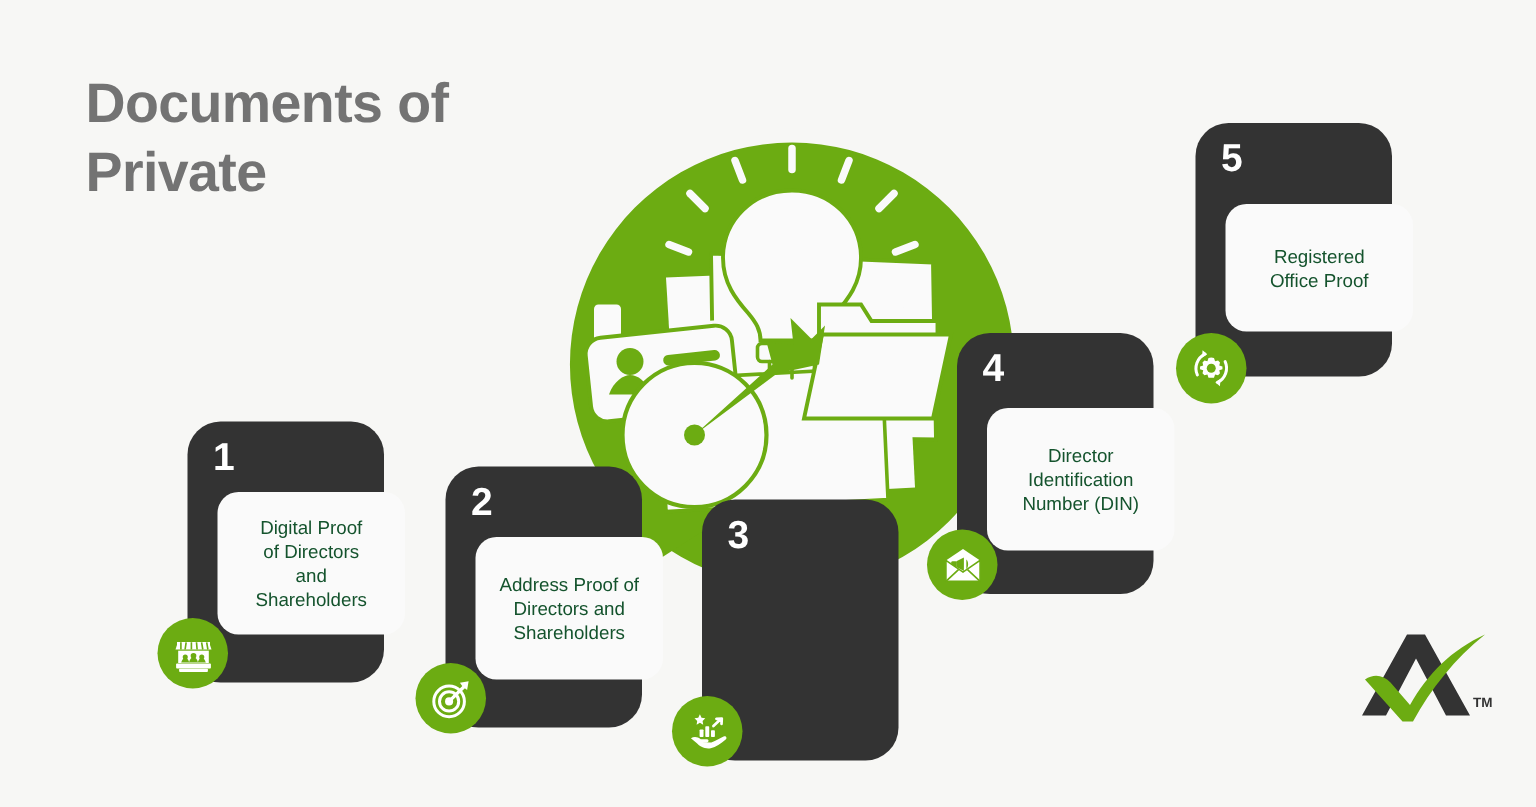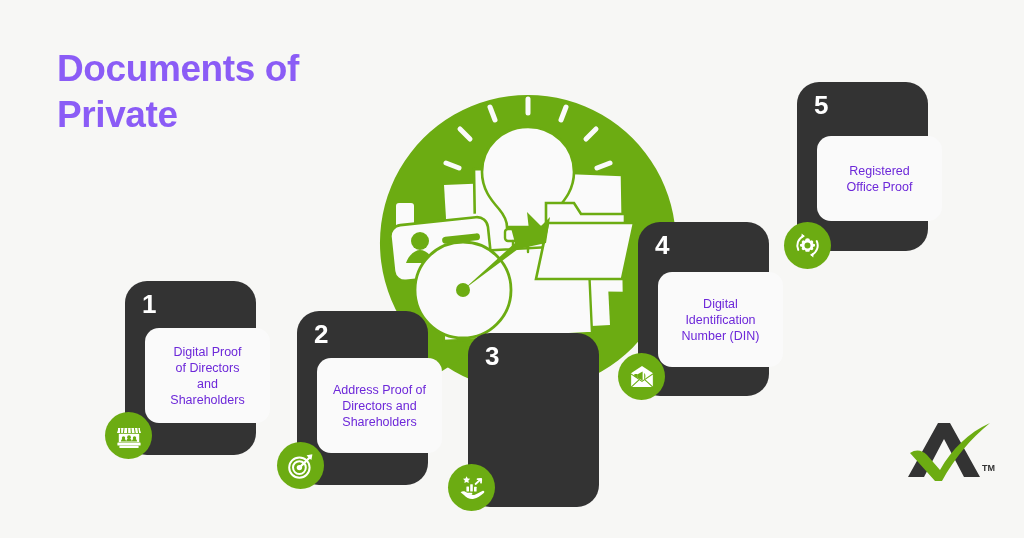--- a/index.html
+++ b/index.html
@@ -23,21 +23,21 @@
 
   
   .page-title {
     position: absolute;
     left: 57px;
     top: 46px;
     width: 420px;
     font-size: 37px;
     line-height: 46px;
     font-weight: bold;
-    color: #8b5cf6;
+    color: #737373;
     letter-spacing: -0.4px;
     white-space: pre-line;
   }
 
   
   .hero-illustration {
     position: absolute;
     left: 378px;
     top: 93px;
     width: 300px;
@@ -72,21 +72,21 @@
     border-radius: 14px;
     display: flex;
     align-items: center;
     justify-content: center;
     padding: 10px 6px;
     box-sizing: border-box;
   }
   .step-label {
     font-size: 12.5px;
     line-height: 16px;
-    color: #6d28d9;
+    color: #14532d;
     text-align: center;
     white-space: pre-line;
   }
   .step-badge {
     position: absolute;
     width: 47px;
     height: 47px;
     border-radius: 50%;
     background: #6cac12;
     display: flex;
@@ -248,21 +248,21 @@
         </g>
         <path d="M17.6 10 L22.6 5.4 M19.6 5.2 L23.2 5 L23 8.6" stroke="#ffffff" stroke-width="1.8" fill="none" stroke-linecap="round" stroke-linejoin="round"></path>
         <path d="M2.6 18.2 c2.2-1.6 4.6-1 6.6 0.6 l4.2 0 c1.3 0 1.3 2 0 2 l-3.6 0 l6.4 0.2 c3.4-1.2 5.4-2.6 8.2-4 c1.6-0.7 2.6 1 1.4 2 c-3.4 2.9-6.4 5-10 5.8 c-3.6 0.8-7.4-1.2-9.6-3.6 Z" fill="#ffffff"></path>
       </svg>
     </div>
   </div>
 
   <div class="step-card" id="card-4">
     <div class="step-number">4</div>
     <div class="step-inner">
-      <div class="step-label">Digital
+      <div class="step-label">Director
 Identification
 Number (DIN)</div>
     </div>
     <div class="step-badge">
       <svg width="28" height="28" viewBox="0 0 28 28" xmlns="http://www.w3.org/2000/svg">
         <path d="M2.6 10.6 L14 3 L25.4 10.6 L25.4 24 L2.6 24 Z" fill="#ffffff"></path>
         <g fill="#6cac12">
           <path d="M9.6 11.2 L14.6 8.6 L14.6 17.6 L9.6 15 Z"></path>
           <rect x="6.2" y="11.1" width="3.6" height="4" rx="0.8"></rect>
           <path d="M7.4 15.2 l2.2 0 l0.5 3.6 l-2.2 0 Z"></path>

